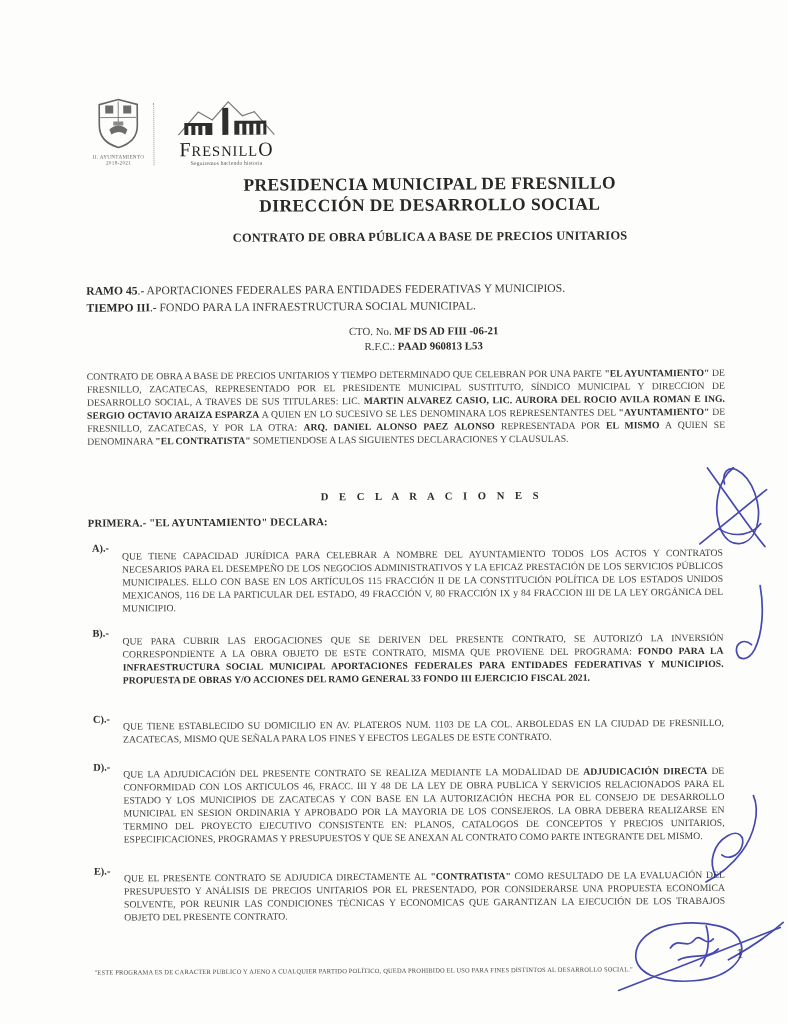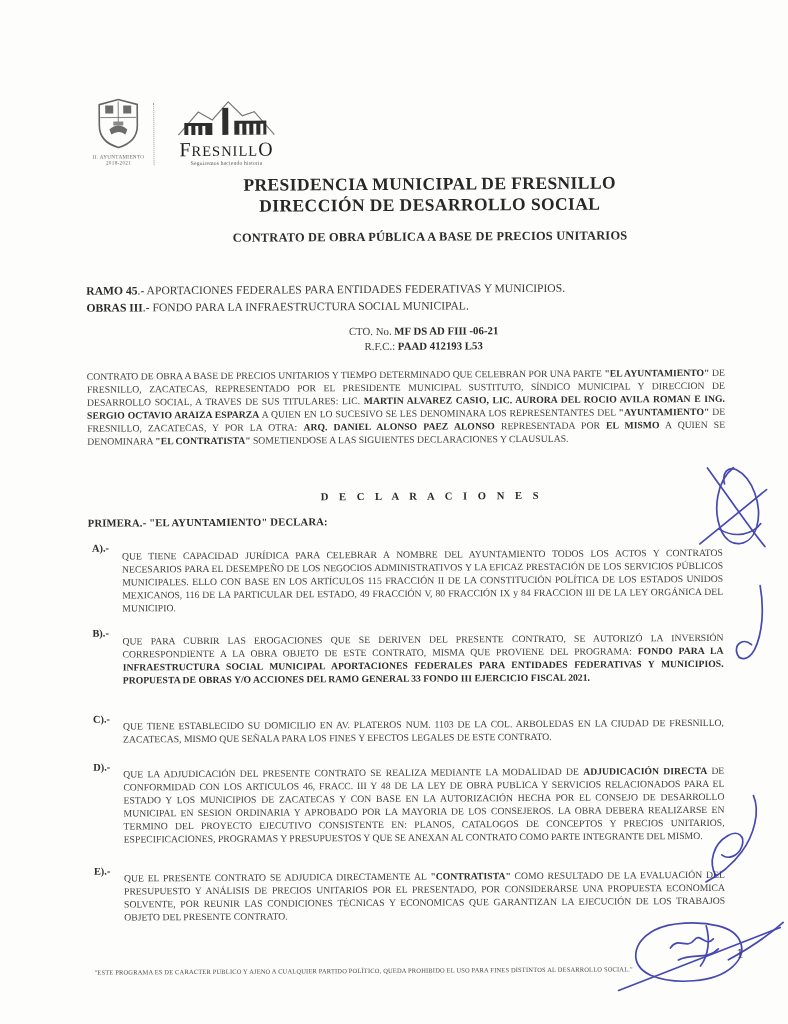--- a/index.html
+++ b/index.html
@@ -100,26 +100,26 @@
     </div>
 
     <div class="abs title">
       <div>PRESIDENCIA MUNICIPAL DE FRESNILLO</div>
       <div>DIRECCIÓN DE DESARROLLO SOCIAL</div>
     </div>
     <div class="abs subtitle">CONTRATO DE OBRA PÚBLICA A BASE DE PRECIOS UNITARIOS</div>
 
     <div class="abs program">
       <div><b>RAMO 45</b><span>.- APORTACIONES FEDERALES PARA ENTIDADES FEDERATIVAS Y MUNICIPIOS.</span></div>
-      <div><b>OBRAS III</b><span>.- FONDO PARA LA INFRAESTRUCTURA SOCIAL MUNICIPAL.</span></div>
+      <div><b>TIEMPO III</b><span>.- FONDO PARA LA INFRAESTRUCTURA SOCIAL MUNICIPAL.</span></div>
     </div>
 
     <div class="abs ctoblock">
       <div><span>CTO. No. </span><b>MF DS AD FIII -06-21</b></div>
-      <div><span>R.F.C.: </span><b>PAAD 412193 L53</b></div>
+      <div><span>R.F.C.: </span><b>PAAD 960813 L53</b></div>
     </div>
 
     <div class="abs bodytext intro"><span>CONTRATO DE OBRA A BASE DE PRECIOS UNITARIOS Y TIEMPO DETERMINADO QUE CELEBRAN POR UNA PARTE </span><b>"EL AYUNTAMIENTO"</b><span> DE FRESNILLO, ZACATECAS, REPRESENTADO POR EL PRESIDENTE MUNICIPAL SUSTITUTO, SÍNDICO MUNICIPAL Y DIRECCION DE DESARROLLO SOCIAL, A TRAVES DE SUS TITULARES: LIC. </span><b>MARTIN ALVAREZ CASIO, LIC. AURORA DEL ROCIO AVILA ROMAN E ING. SERGIO OCTAVIO ARAIZA ESPARZA</b><span> A QUIEN EN LO SUCESIVO SE LES DENOMINARA LOS REPRESENTANTES DEL </span><b>"AYUNTAMIENTO"</b><span> DE FRESNILLO, ZACATECAS, Y POR LA OTRA: </span><b>ARQ. DANIEL ALONSO PAEZ ALONSO</b><span> REPRESENTADA POR </span><b>EL MISMO</b><span> A QUIEN SE DENOMINARA </span><b>"EL CONTRATISTA"</b><span> SOMETIENDOSE A LAS SIGUIENTES DECLARACIONES Y CLAUSULAS.</span></div>
 
     <div class="abs decl-heading">D E C L A R A C I O N E S</div>
     <div class="abs primera">PRIMERA.- "EL AYUNTAMIENTO" DECLARA:</div>
 
     <div class="abs item-label lblA">A).-</div>
     <div class="abs bodytext item-body bodyA"><span>QUE TIENE CAPACIDAD JURÍDICA PARA CELEBRAR A NOMBRE DEL AYUNTAMIENTO TODOS LOS ACTOS Y CONTRATOS NECESARIOS PARA EL DESEMPEÑO DE LOS NEGOCIOS ADMINISTRATIVOS Y LA EFICAZ PRESTACIÓN DE LOS SERVICIOS PÚBLICOS MUNICIPALES. ELLO CON BASE EN LOS ARTÍCULOS 115 FRACCIÓN II DE LA CONSTITUCIÓN POLÍTICA DE LOS ESTADOS UNIDOS MEXICANOS, 116 DE LA PARTICULAR DEL ESTADO, 49 FRACCIÓN V, 80 FRACCIÓN IX y 84 FRACCION III DE LA LEY ORGÁNICA DEL MUNICIPIO.</span></div>
 

